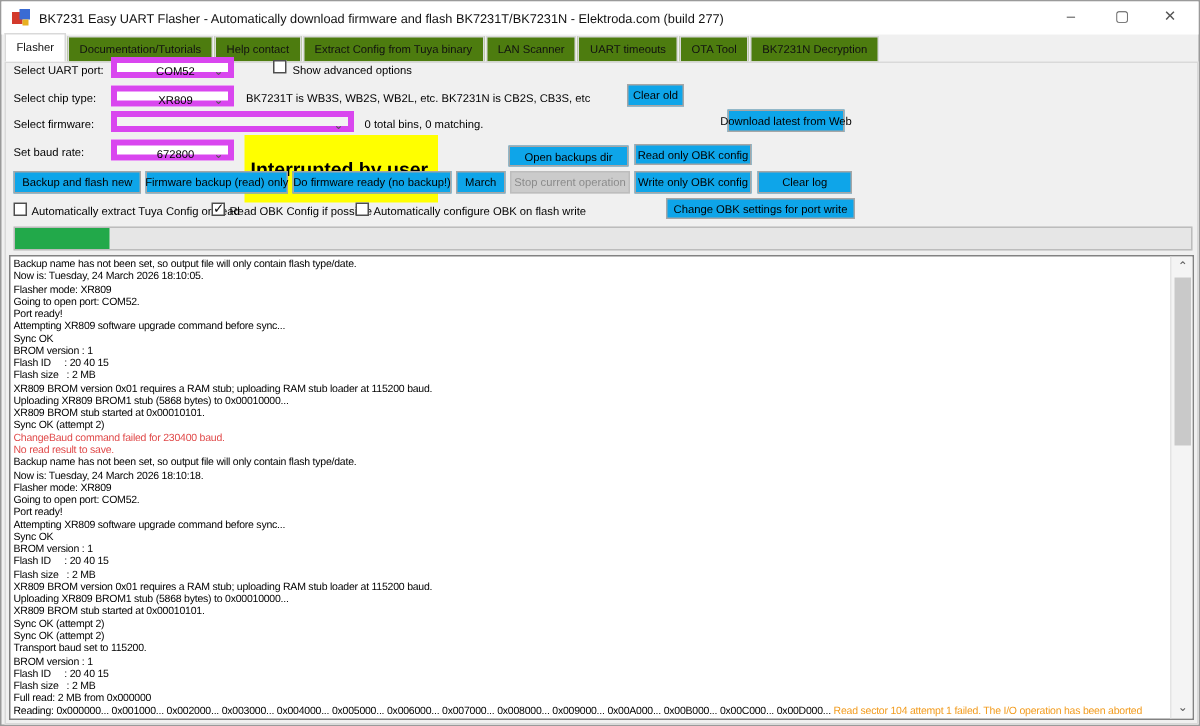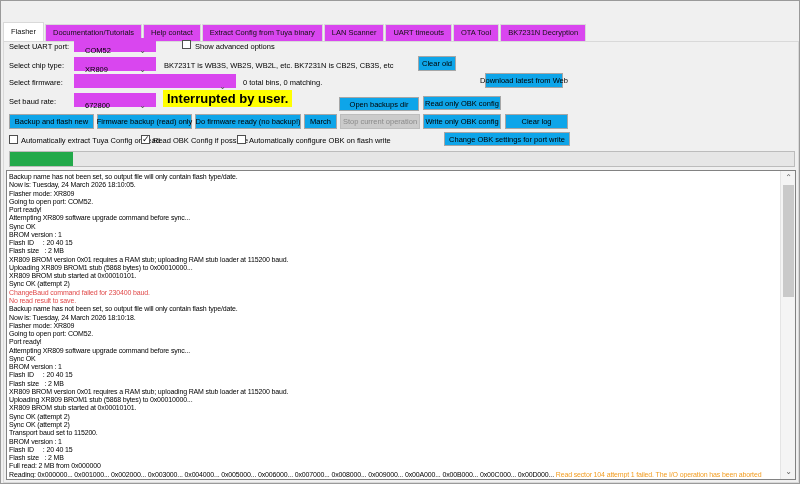--- a/index.html
+++ b/index.html
@@ -10,48 +10,48 @@
   
   .titlebar{position:absolute;left:0;top:0;width:100%;height:22px;background:#ffffff;}
   .app-icon{position:absolute;left:7px;top:5px;width:12px;height:12px;}
   .title-text{position:absolute;left:25px;top:0;line-height:22px;font-size:8.5px;color:#111;white-space:nowrap;}
   .winctl{position:absolute;top:0;width:30px;height:22px;text-align:center;line-height:22px;
           font-size:10px;color:#555;cursor:pointer;}
   .ctl-min{right:70px}.ctl-max{right:36px}.ctl-close{right:4px}
 
   
   .tabstrip{position:absolute;left:2px;top:22px;height:18px;display:flex;align-items:flex-end;}
-  .tab{height:16px;line-height:16px;padding:0 7px;font-size:7.5px;color:#111;background:#d946ef;
+  .tab{height:16px;line-height:16px;padding:0 7px;font-size:7.5px;color:#111;background:#4d7c0f;
        border:1px solid #d9d9d9;border-bottom:none;margin-right:1px;white-space:nowrap;cursor:pointer;}
   .tab.active{background:#ffffff;height:18px;line-height:18px;position:relative;z-index:2;border-color:#d9d9d9;}
 
   .page{position:absolute;left:2px;top:40px;width:796px;height:442px;border:1px solid #d9d9d9;
         background:#f0f0f0;box-sizing:border-box;}
 
   .label{position:absolute;font-size:7.5px;color:#000;white-space:nowrap;}
   .hint{color:#000;}
 
-  .combo{position:absolute;background:#ffffff;border:7px solid #d946ef;box-sizing:border-box;
-         font-size:7.5px;line-height:12px;padding-left:4px;cursor:pointer;}
+  .combo{position:absolute;background:#ffffff;border:4px solid #d946ef;box-sizing:border-box;
+         font-size:7.5px;line-height:12px;padding-left:4px;cursor:pointer;text-align:center;}
   .combo.dim{background:#f3f3f3;}
   .combo .arrow{position:absolute;right:3px;top:0;line-height:12px;font-size:8px;color:#555;}
 
   .btn{position:absolute;box-sizing:border-box;background:#0ea5e9;border:1px solid #a6a6a6;
        font-family:"Liberation Sans",sans-serif;font-size:7.5px;color:#000;text-align:center;
        display:flex;align-items:center;justify-content:center;white-space:nowrap;cursor:pointer;}
   .btn.disabled{background:#cbcbcb;color:#8b8b8b;border-color:#bdbdbd;cursor:default;}
 
   .checkbox{position:absolute;width:9px;height:9px;background:#fff;border:1px solid #4e4e4e;
             box-sizing:border-box;cursor:pointer;}
   .checkbox .check-glyph{display:none;}
   .checkbox.checked .check-glyph{display:block;font-size:9px;line-height:7px;color:#111;
             position:absolute;left:0px;top:0px;}
 
   .notice{position:absolute;background:#ffff00;color:#000;font-size:13px;font-weight:600;
-          padding:1px 4px;white-space:nowrap;}
+          padding:15px 4px;white-space:nowrap;}
 
   .progress{position:absolute;left:8px;top:150px;width:786px;height:16px;background:#e6e6e6;
             border:1px solid #bcbcbc;box-sizing:border-box;}
   .progress .fill{position:absolute;left:0;top:0;height:100%;background:#22a94a;}
 
   .logbox{position:absolute;left:5px;top:169px;width:790px;height:310px;background:#ffffff;
           border:1px solid #828282;box-sizing:border-box;overflow:hidden;}
   .loglines{position:absolute;left:2px;top:2px;right:16px;bottom:1px;overflow:hidden;
             font-family:"Liberation Sans",sans-serif;font-size:7px;letter-spacing:-0.15px;color:#000;}
   .log-line{white-space:pre;line-height:8.28px;height:8.28px;}
@@ -61,20 +61,31 @@
   .vscroll{position:absolute;right:0;top:0;width:15px;height:100%;background:#f4f4f4;border-left:1px solid #e4e4e4;box-sizing:border-box;}
   .scroll-arrow{position:absolute;left:0;width:15px;height:14px;text-align:center;font-size:8px;color:#606060;line-height:14px;cursor:pointer;}
   .sa-up{top:0}.sa-down{bottom:0}
   .vthumb{position:absolute;left:2px;width:11px;top:14px;height:112px;background:#c9c9c9;cursor:grab;}
 </style>
 </head>
 <body>
 
 <div class="win">
 
+  <div class="titlebar">
+    <svg class="app-icon" viewBox="0 0 12 12">
+      <rect x="0" y="2" width="7" height="8" fill="#d33a2c"></rect>
+      <rect x="5" y="0" width="7" height="7" fill="#3a6bd3"></rect>
+      <rect x="7" y="7" width="4" height="4" fill="#e8b021"></rect>
+    </svg>
+    <div class="title-text">BK7231 Easy UART Flasher - Automatically download firmware and flash BK7231T/BK7231N  - Elektroda.com (build 277)</div>
+    <div class="winctl ctl-min">–</div>
+    <div class="winctl ctl-max">▢</div>
+    <div class="winctl ctl-close">✕</div>
+  </div>
 
   <div class="tabstrip">
       <div class="tab active">Flasher</div>
       <div class="tab">Documentation/Tutorials</div>
       <div class="tab">Help contact</div>
       <div class="tab">Extract Config from Tuya binary</div>
       <div class="tab">LAN Scanner</div>
       <div class="tab">UART timeouts</div>
       <div class="tab">OTA Tool</div>
       <div class="tab">BK7231N Decryption</div>

